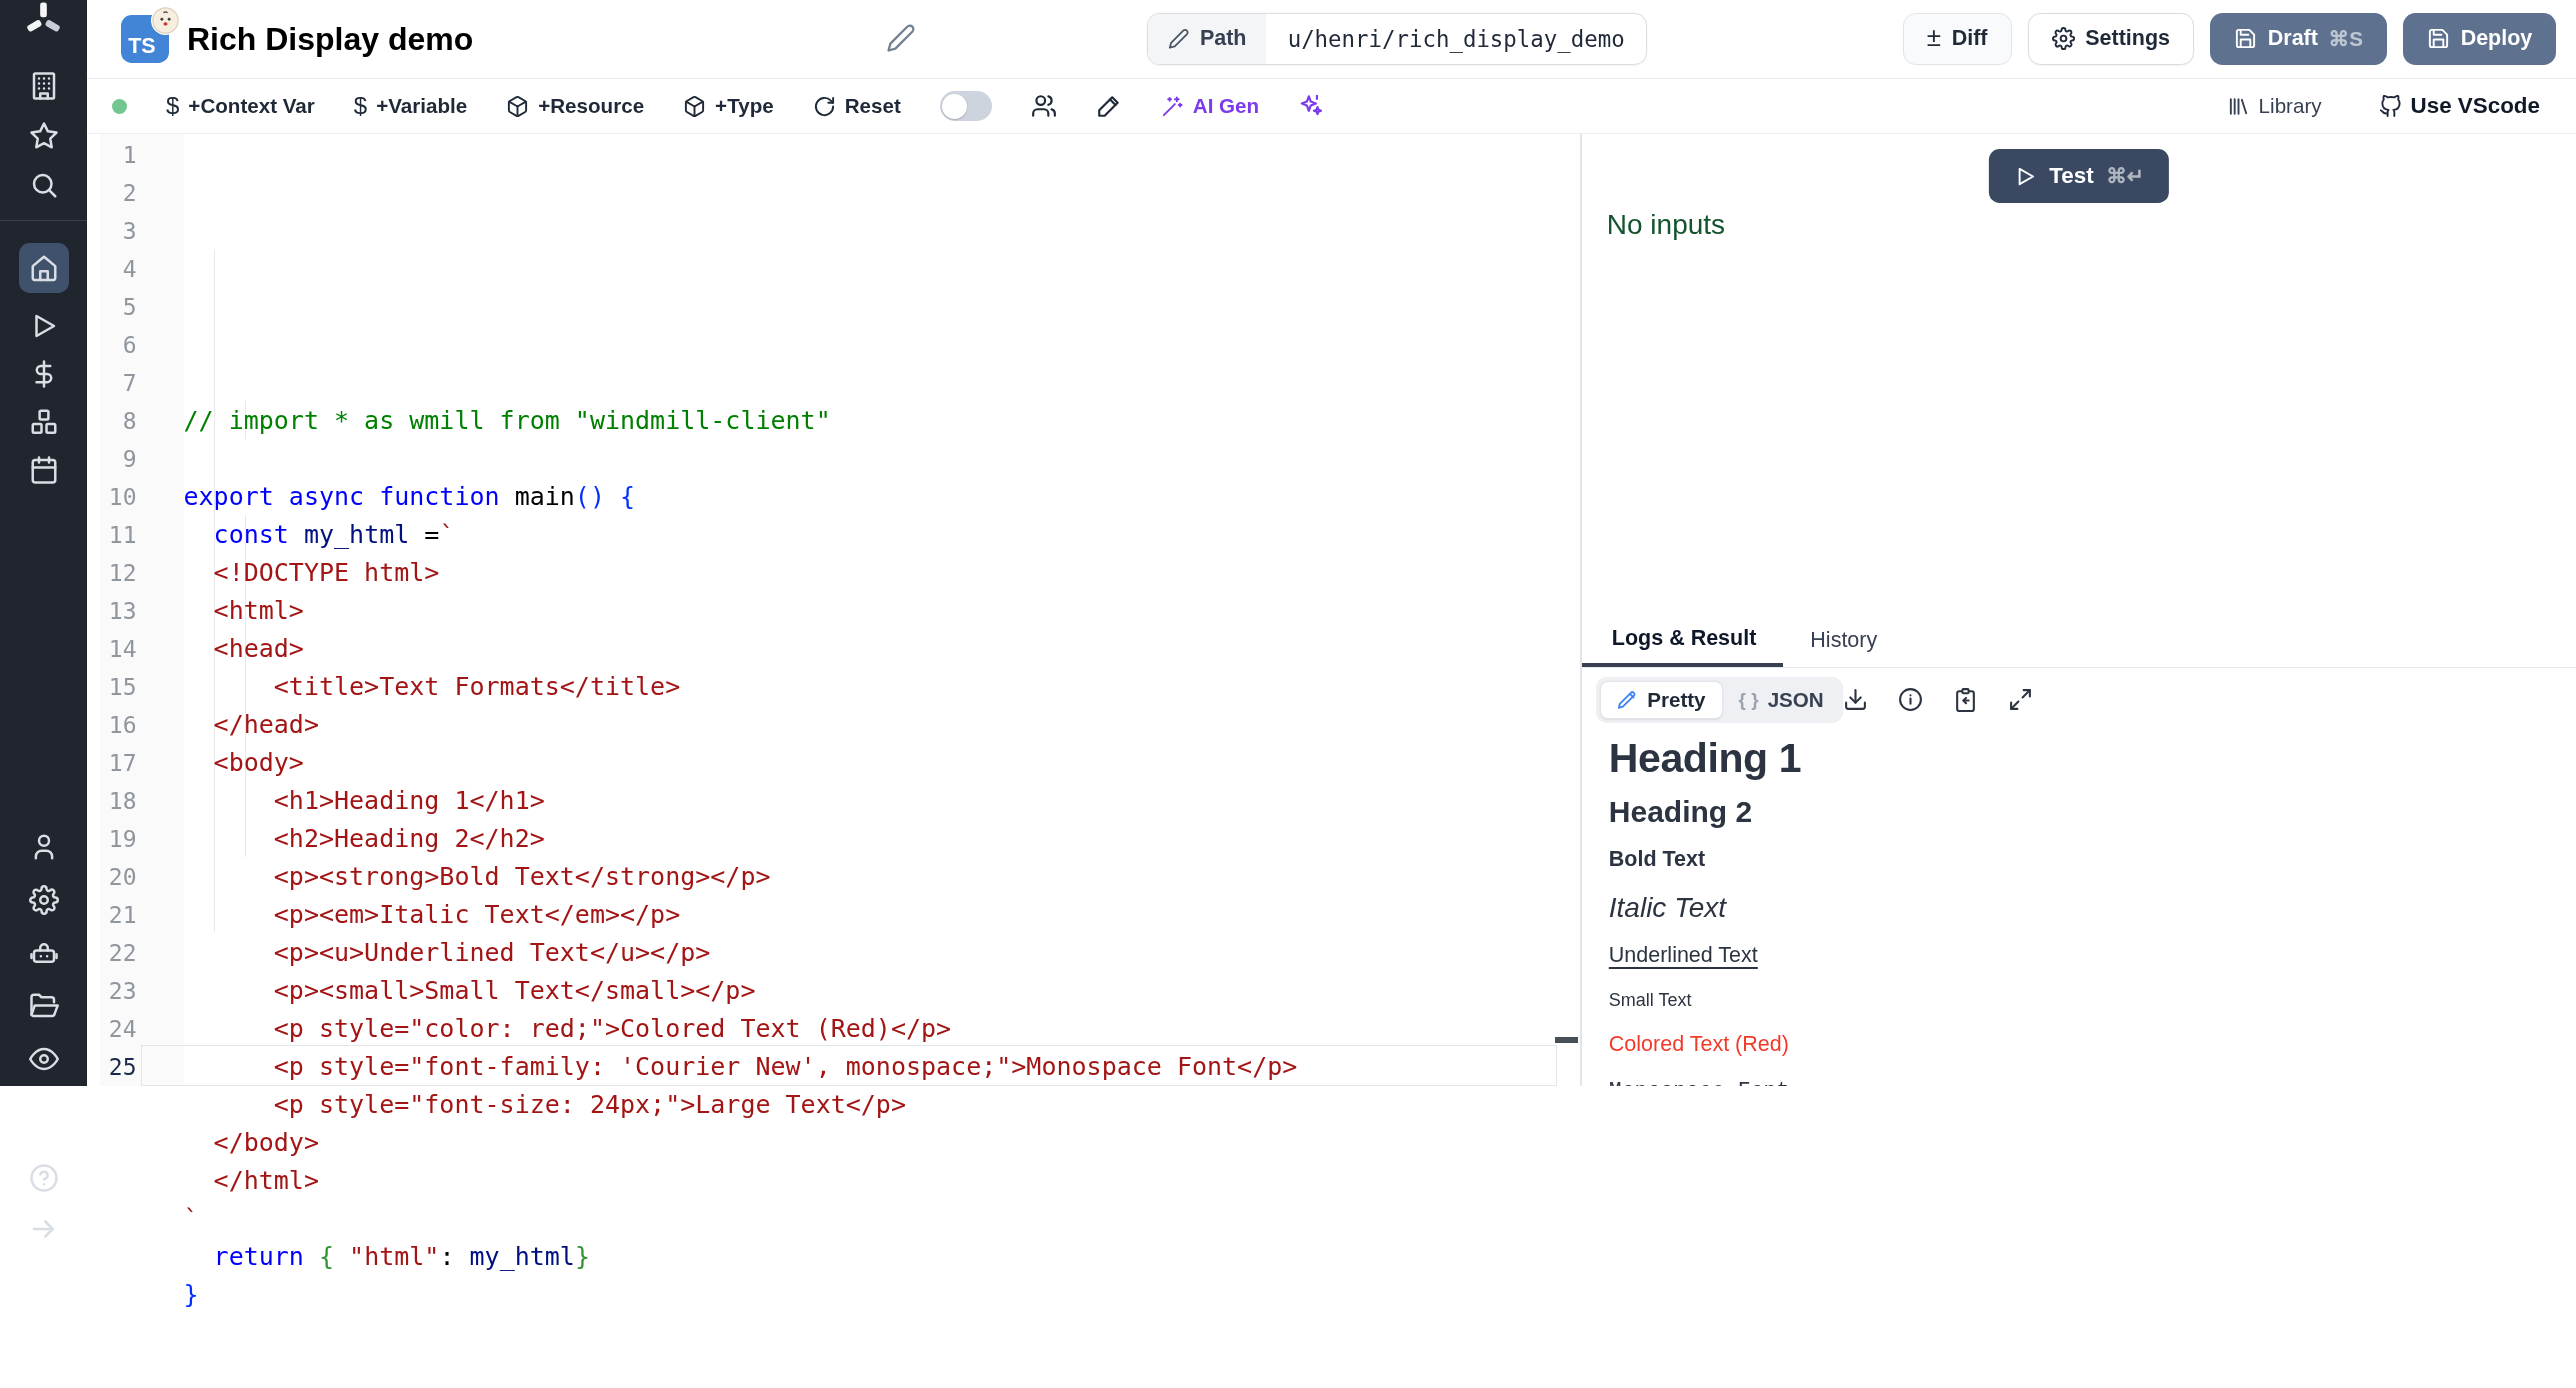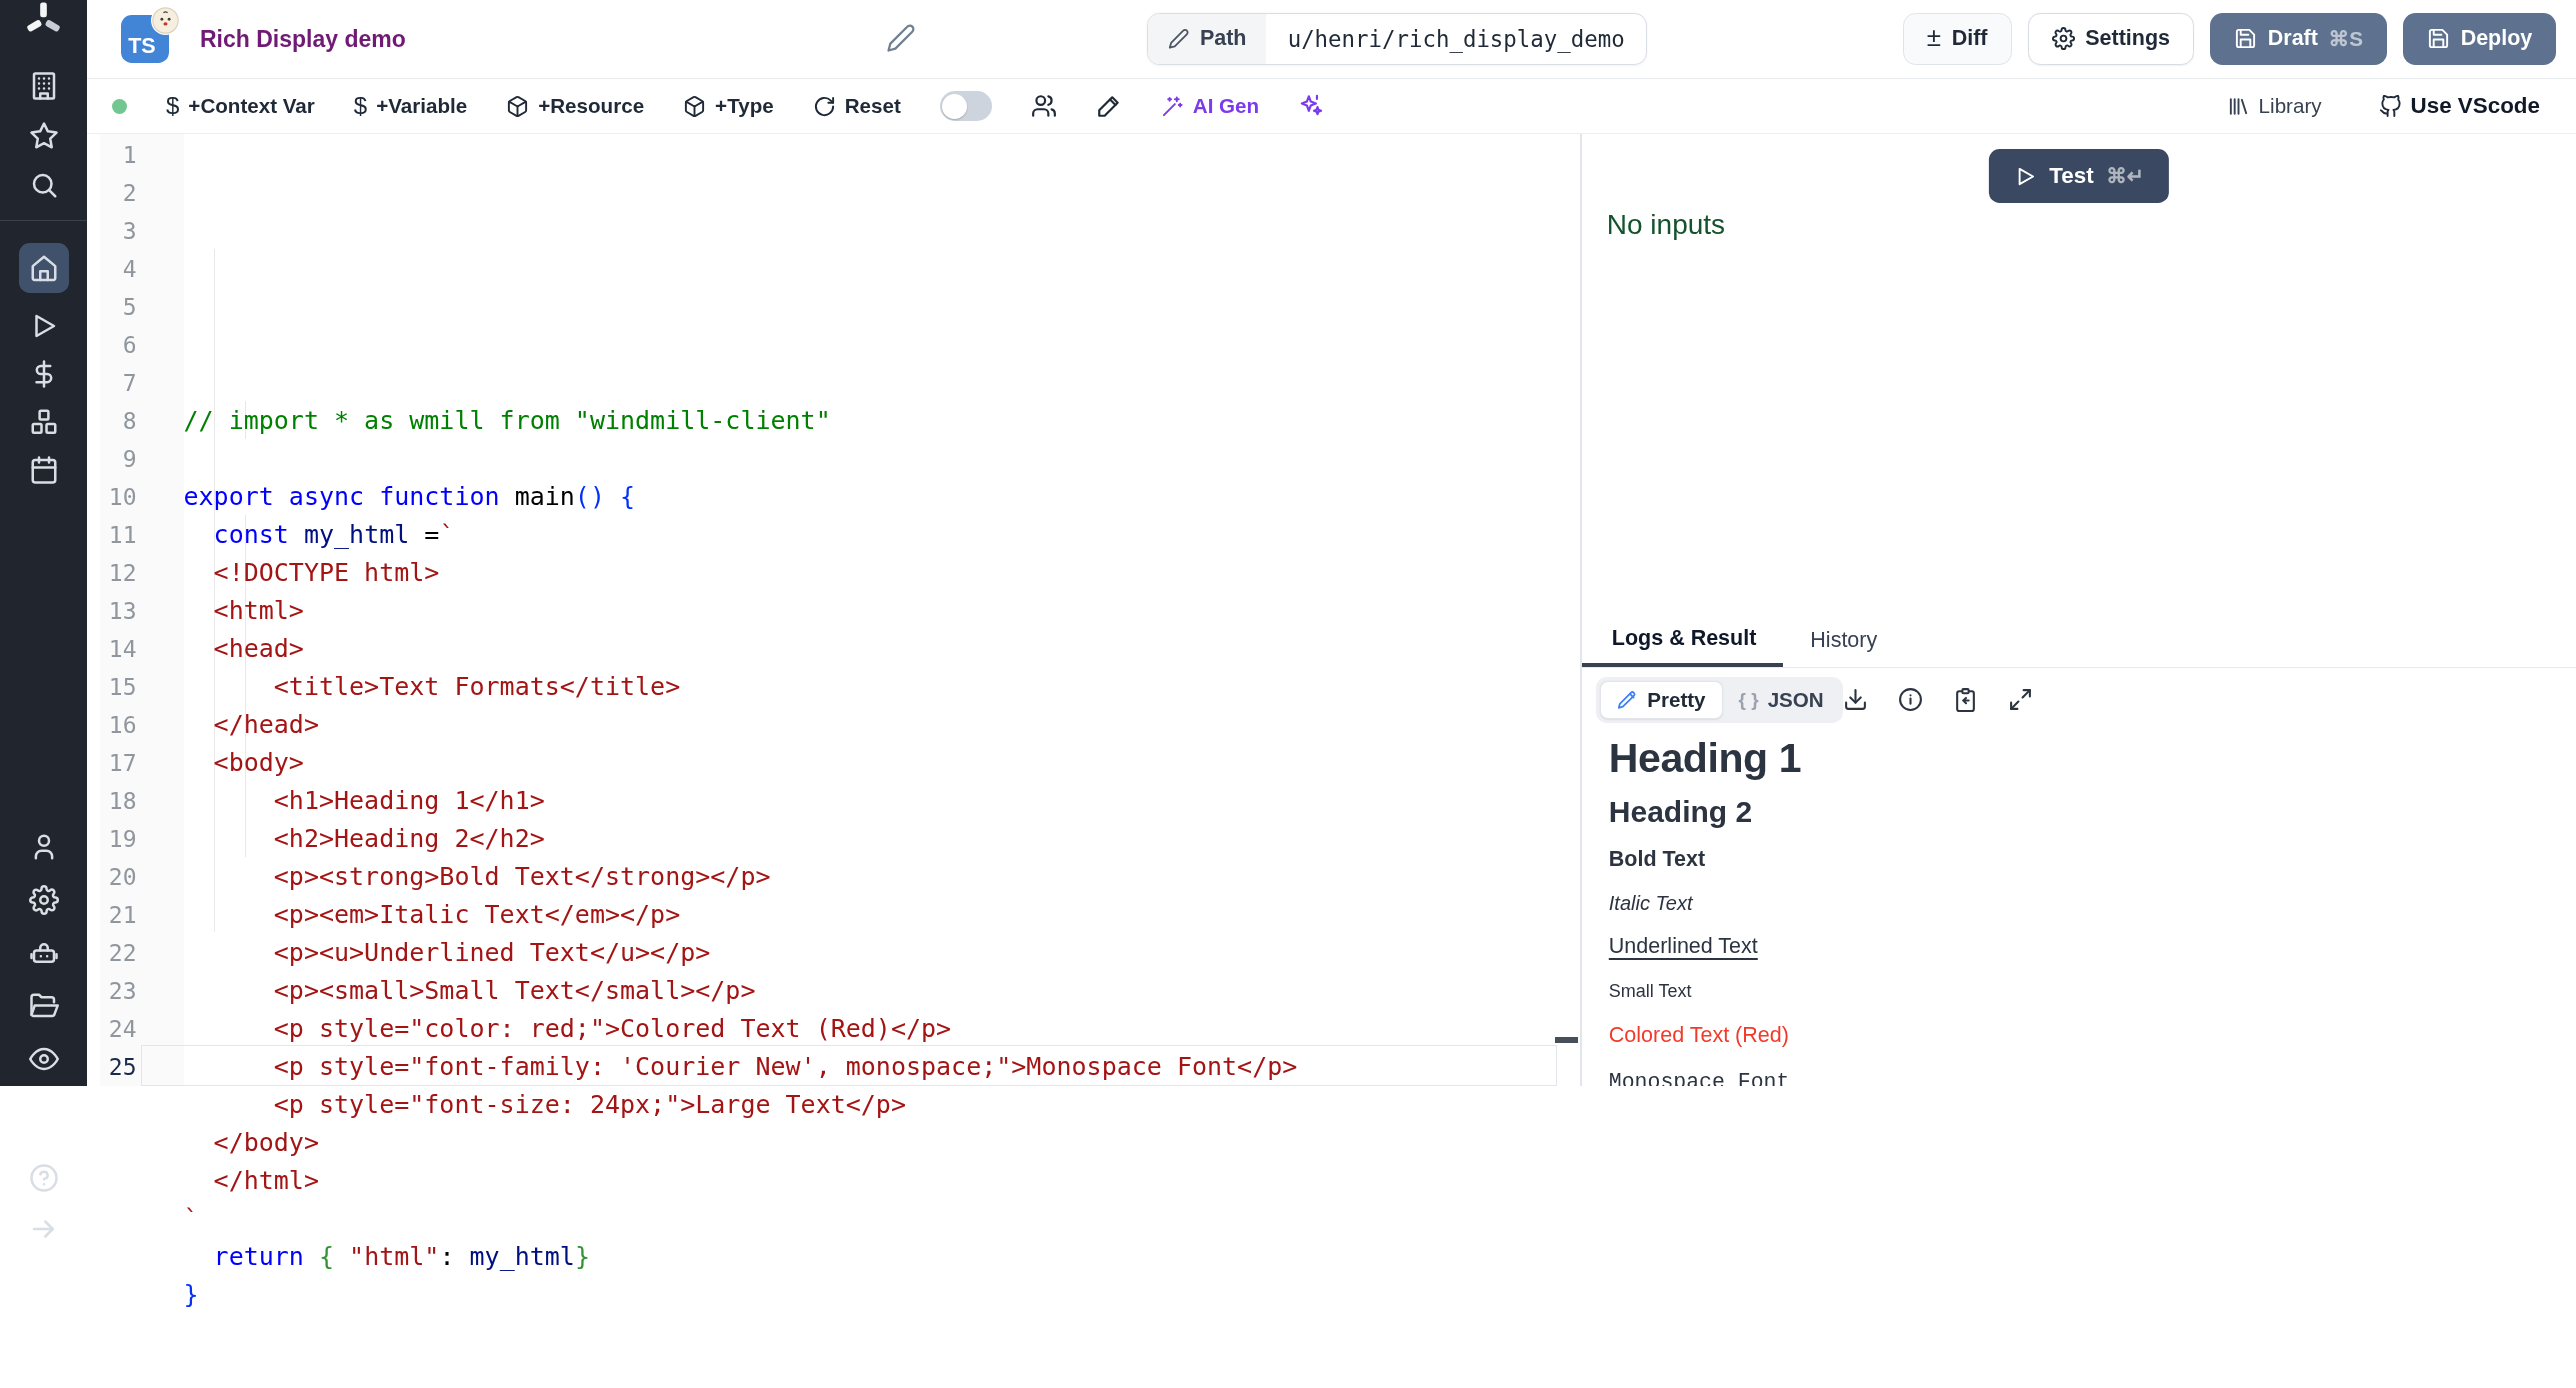--- a/index.html
+++ b/index.html
@@ -25,21 +25,21 @@
   
   .main { flex:1; display:flex; flex-direction:column; min-width:0; }
 
   .header { height:79px; background:#fff; border-bottom:1.8px solid #e9ecef;
     display:flex; align-items:center; position:relative; flex-shrink:0; }
   .ts-badge { position:relative; margin-left:34px; width:48px; height:48px; background:#4285d6;
     border-radius:10.7px; color:#fff; font-weight:700; font-size:21.5px;
     display:flex; align-items:flex-end; justify-content:flex-start; padding:0 0 3.6px 7.2px; }
   .emoji { position:absolute; top:-9px; right:-10.7px; width:29px; height:29px; border-radius:50%;
     background:#fff; }
-  .page-title { margin-left:31px; font-size:23px; font-weight:700; color:#701a75; }
+  .page-title { margin-left:18px; font-size:32px; font-weight:700; color:#000000; }
   .edit-pencil { position:absolute; left:799px; top:23px; width:30px; height:30px; color:#708090; cursor:pointer; }
   .path-group { position:absolute; left:1060px; top:12.5px; height:52px; display:flex; align-items:stretch;
     border:1.8px solid #d9dee4; border-radius:12.5px; overflow:hidden; background:#fff;
     box-shadow:0 0.9px 2.7px rgba(16,24,40,.05); cursor:pointer; }
   .path-left { background:#f3f5f7; display:flex; align-items:center; gap:10.7px; padding:0 19.7px;
     font-size:21.5px; font-weight:700; color:#374151; }
   .path-left .i { width:21.5px; height:21.5px; }
   .path-right { display:flex; align-items:center; padding:0 21.5px;
     font-family:"DejaVu Sans Mono", monospace; font-size:22.4px; color:#1f2937; }
   .hbtns { position:absolute; right:19.7px; top:12.5px; display:flex; gap:16px; }
@@ -118,21 +118,21 @@
     box-shadow:0 0.9px 1.8px rgba(0,0,0,.08); }
   .vt-btn .i { width:21.5px; height:21.5px; color:#3b82f6; }
   .vt-json { color:#374151; font-weight:600; }
   .brace { color:#9aa2ad; font-size:19px; font-weight:600; }
   .ricons { display:flex; gap:30px; color:#2b3440; }
   .ricons .i { width:25px; height:25px; cursor:pointer; }
   .result-body { padding:1.8px 18px 0 27px; color:#2b3440; overflow:hidden; }
   .rb-h1 { font-size:41px; font-weight:700; margin:3.6px 0 12.5px; letter-spacing:-0.4px; }
   .rb-h2 { font-size:30px; font-weight:700; margin:0 0 18px; }
   .rb-bold { font-size:21.5px; font-weight:700; margin:0 0 19.7px; }
-  .rb-italic { font-size:20px; font-style:italic; margin:0 0 19.7px; }
+  .rb-italic { font-size:28px; font-style:italic; margin:0 0 19.7px; }
   .rb-underline { font-size:21.5px; text-decoration:underline; text-underline-offset:4.5px; margin:0 0 21.5px; }
   .rb-small { font-size:18px; margin:0 0 21.5px; }
   .rb-red { font-size:21.5px; color:#f23a2a; margin:0 0 21.5px; }
   .rb-mono { font-size:21.5px; font-family:"Liberation Mono", monospace; margin:0 0 25px; }
   .rb-large { font-size:32px; margin:0; }
 
   .i { display:block; }
 </style>
 </head>
 <body>

